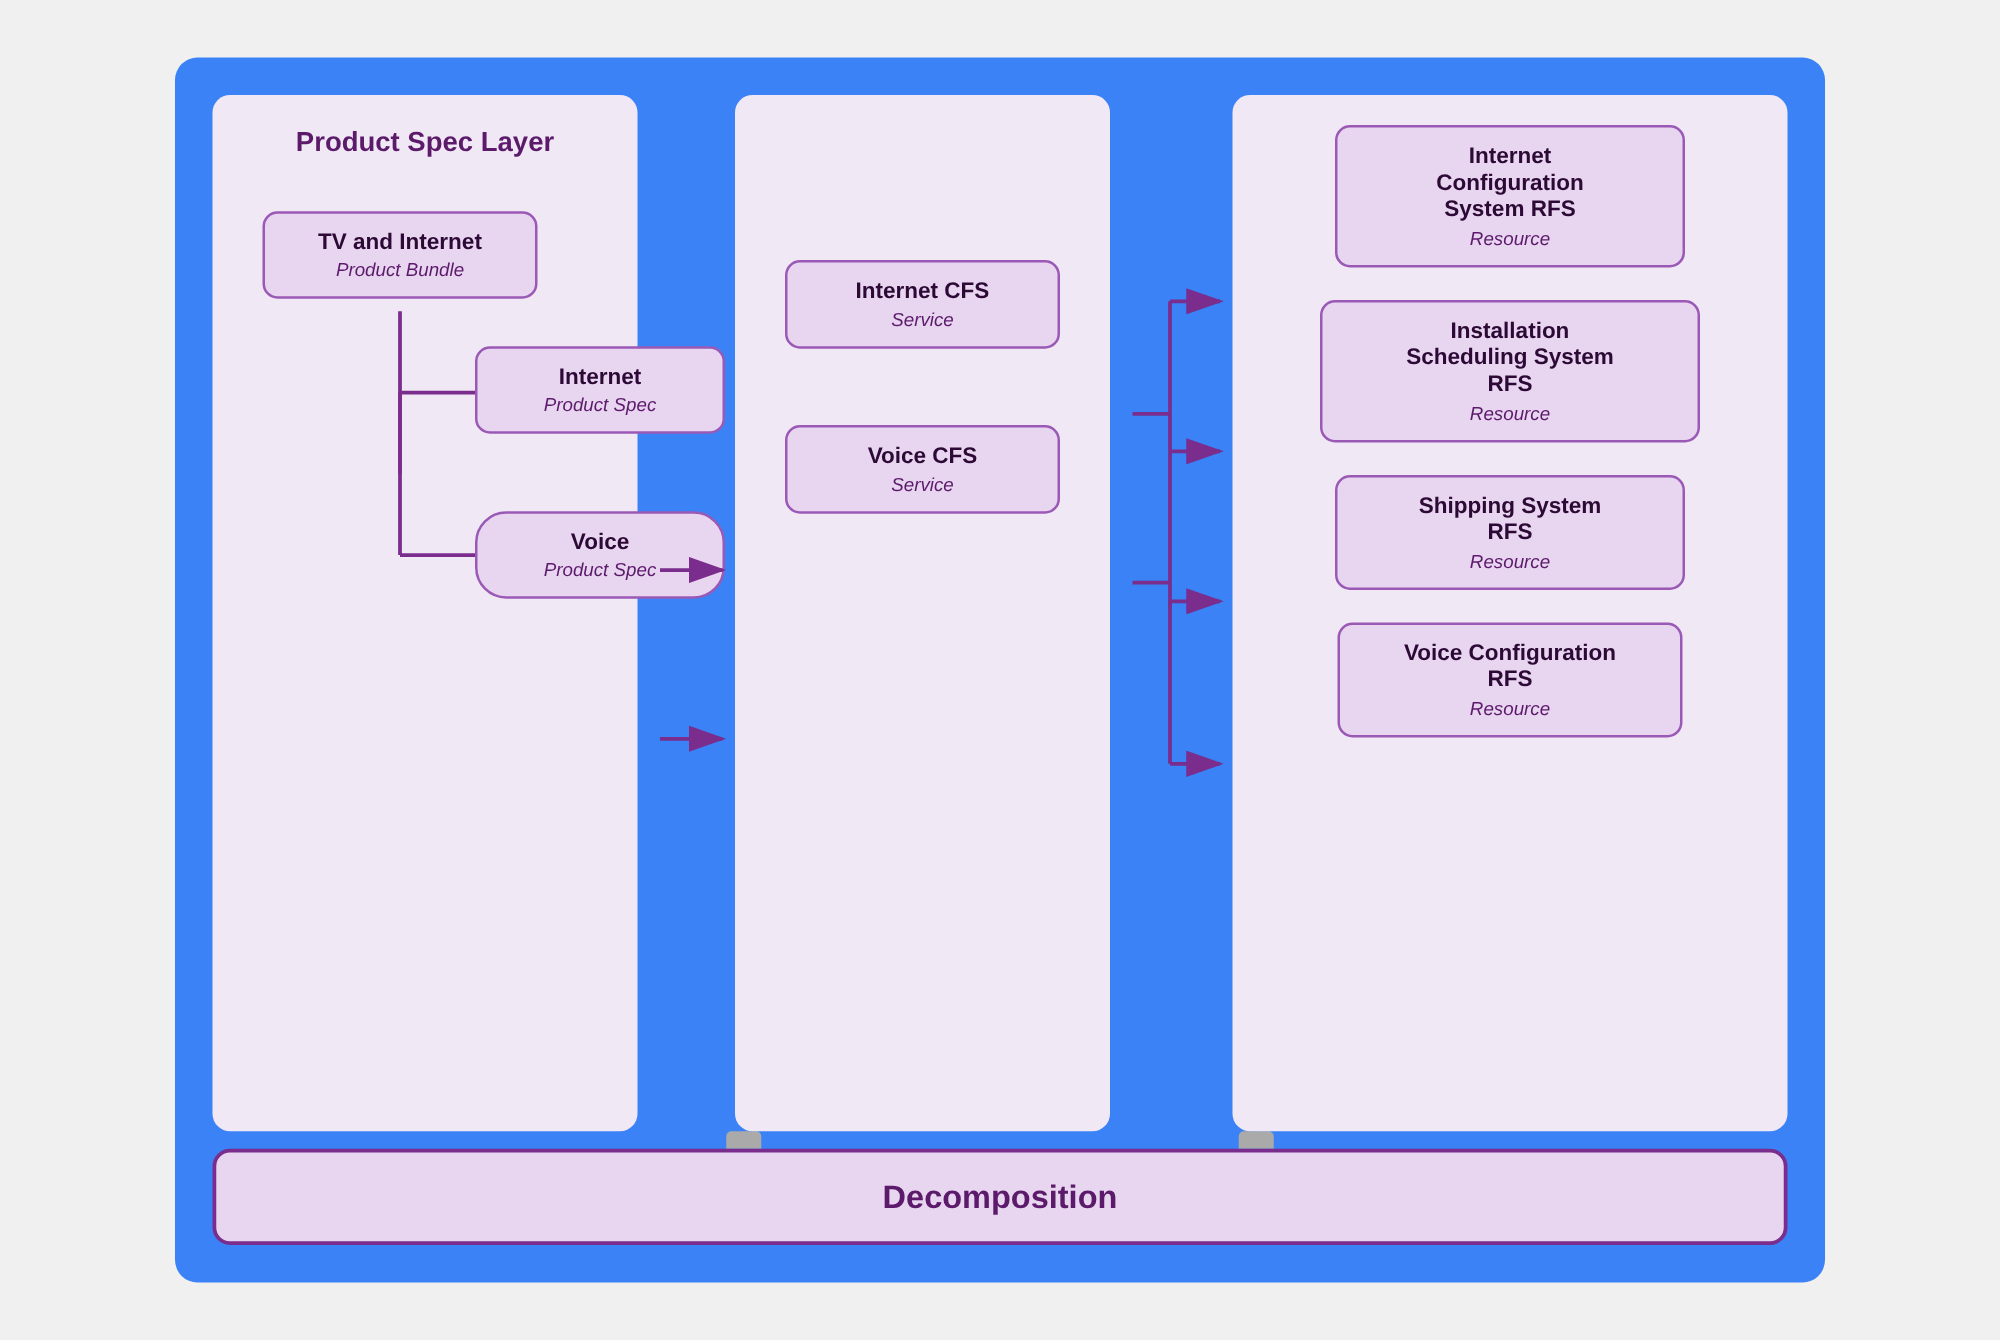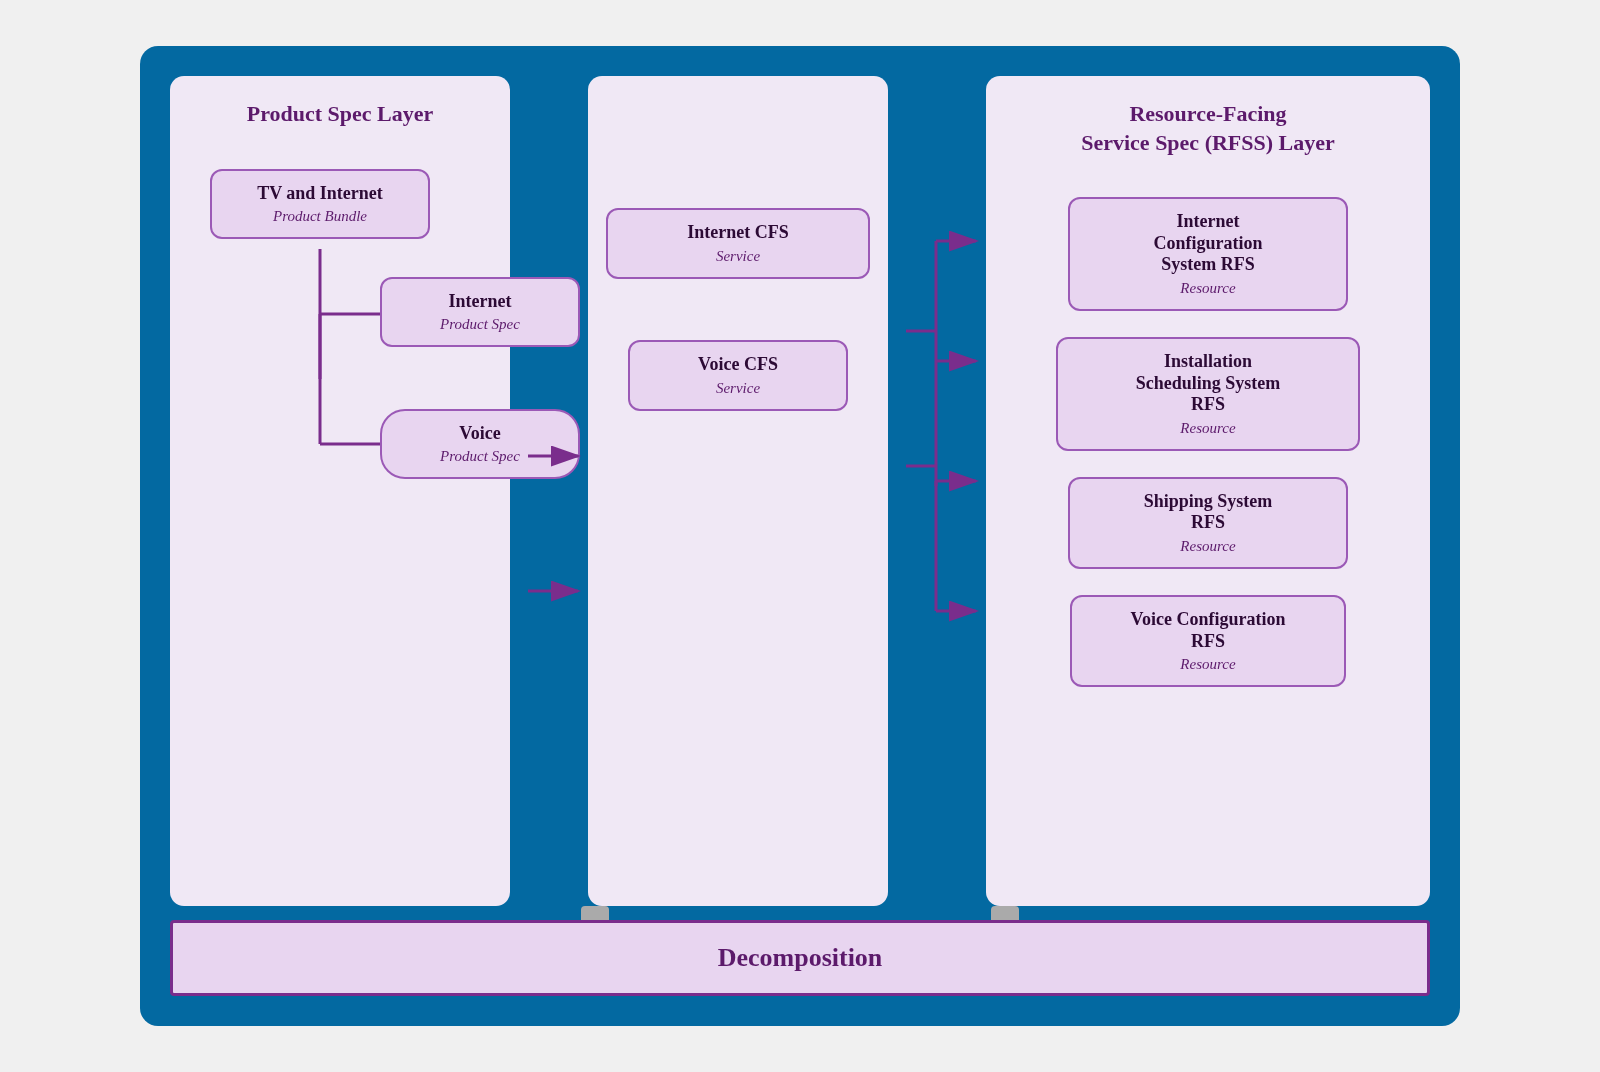--- a/index.html
+++ b/index.html
@@ -7,30 +7,29 @@
     body {
       background: #f0f0f0;
       display: flex;
       justify-content: center;
       align-items: center;
       min-height: 100vh;
       font-family: 'Segoe UI', Arial, sans-serif;
     }
 
     .diagram-wrapper {
-      background: #0369a1;
+      background: #3b82f6;
       border-radius: 18px;
       padding: 30px 30px 30px 30px;
       width: 1320px;
       min-height: 980px;
       position: relative;
       display: flex;
       flex-direction: column;
       gap: 0;
-      font-family: Liberation Serif, serif;
     }
 
     .layer-panel {
       background: #f0e8f5;
       border-radius: 14px;
       padding: 24px 20px 40px 20px;
       display: flex;
       flex-direction: column;
       align-items: center;
       position: relative;
@@ -80,21 +79,21 @@
       font-style: italic;
       color: #5c1a6b;
       margin-top: 4px;
     }
 
     
     .decomposition-bar {
       margin-top: 24px;
       background: #e8d5f0;
       border: 3px solid #7a2d8c;
-      border-radius: 4px;
+      border-radius: 14px;
       padding: 20px;
       text-align: center;
       width: 100%;
     }
 
     .decomposition-label {
       font-size: 26px;
       font-weight: 700;
       color: #5c1a6b;
     }
@@ -147,21 +146,21 @@
         </defs>
         <line x1="0" y1="175" x2="50" y2="175" stroke="#7a2d8c" stroke-width="3" marker-end="url(#arrow1)"></line>
 
         <line x1="0" y1="310" x2="50" y2="310" stroke="#7a2d8c" stroke-width="3" marker-end="url(#arrow1)"></line>
       </svg>
     </div>
 
     <div class="layer-panel layer-panel-2" style="position:relative;">
       <div style="position:relative;width:100%;flex:1;">
 
-        <div style="position:absolute;top:108px;left:50%;transform:translateX(-50%);width:264px;" class="node-box">
+        <div style="position:absolute;top:108px;left:50%;transform:translateX(-50%);width:220px;" class="node-box">
           <div class="node-title">Internet CFS</div>
           <div class="node-subtitle">Service</div>
         </div>
 
         <div style="position:absolute;top:240px;left:50%;transform:translateX(-50%);width:220px;" class="node-box">
           <div class="node-title">Voice CFS</div>
           <div class="node-subtitle">Service</div>
         </div>
       </div>
     </div>
@@ -183,21 +182,20 @@
         <line x1="30" y1="85" x2="70" y2="85" stroke="#7a2d8c" stroke-width="3" marker-end="url(#arrow2)"></line>
         <line x1="30" y1="205" x2="70" y2="205" stroke="#7a2d8c" stroke-width="3" marker-end="url(#arrow2)"></line>
         <line x1="30" y1="325" x2="70" y2="325" stroke="#7a2d8c" stroke-width="3" marker-end="url(#arrow2)"></line>
         <line x1="30" y1="455" x2="70" y2="455" stroke="#7a2d8c" stroke-width="3" marker-end="url(#arrow2)"></line>
 
         <line x1="30" y1="325" x2="30" y2="455" stroke="#7a2d8c" stroke-width="3"></line>
       </svg>
     </div>
 
     <div class="layer-panel layer-panel-3">
-      <div class="layer-title">Resource-Facing<br>Service Spec (RFSS) Layer</div>
       <div style="display:flex;flex-direction:column;gap:26px;width:100%;align-items:center;padding-top:0;">
 
         <div style="width:280px;" class="node-box">
           <div class="node-title">Internet<br>Configuration<br>System RFS</div>
           <div class="node-subtitle">Resource</div>
         </div>
 
         <div style="width:304px;" class="node-box">
           <div class="node-title">Installation<br>Scheduling System<br>RFS</div>
           <div class="node-subtitle">Resource</div>

